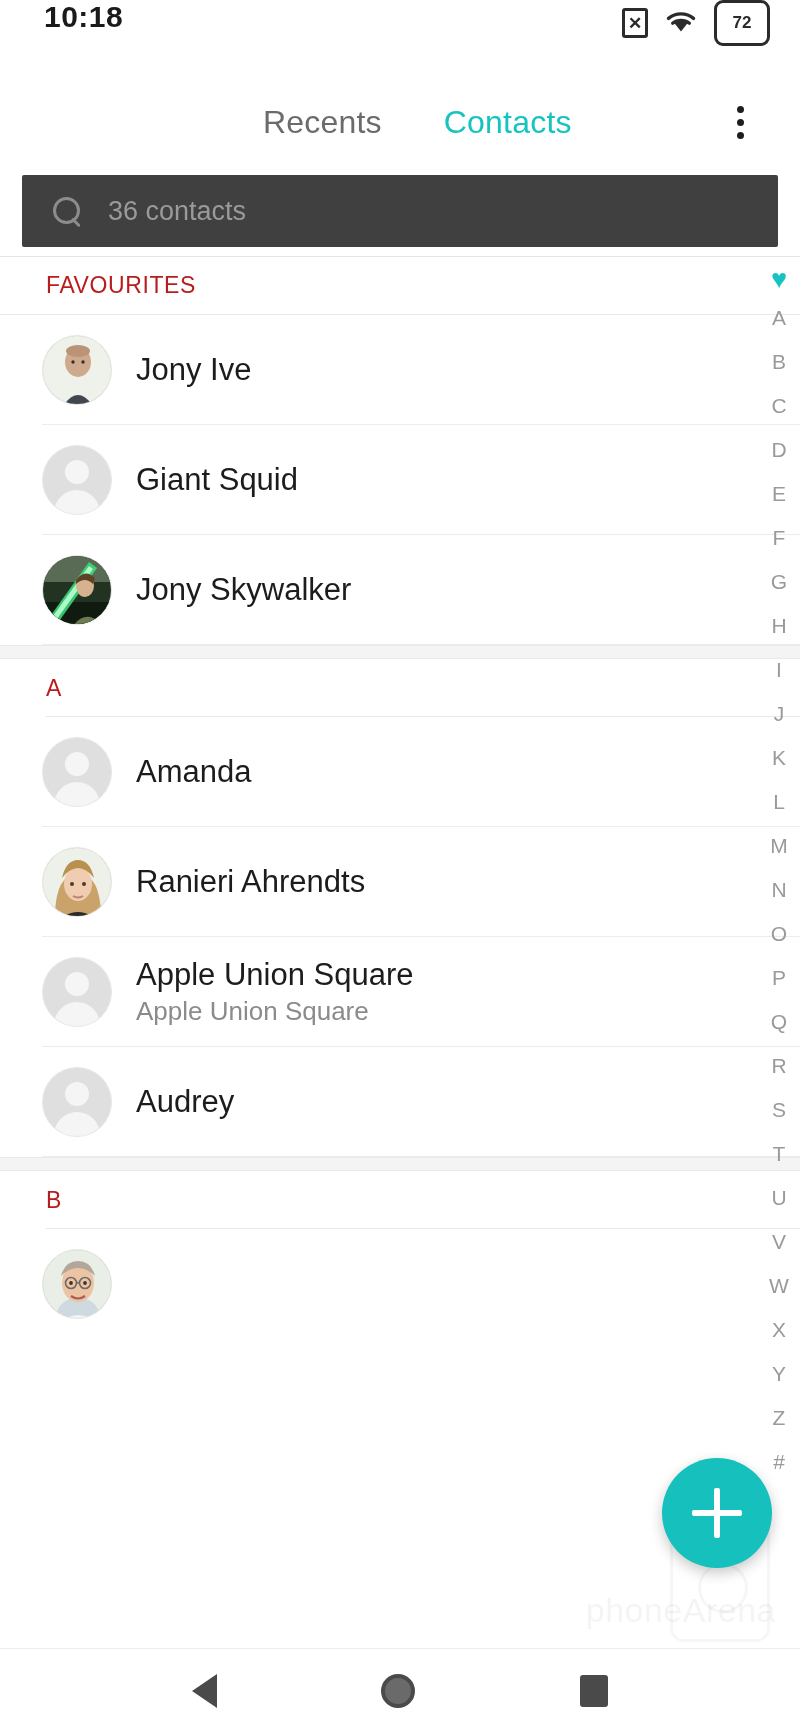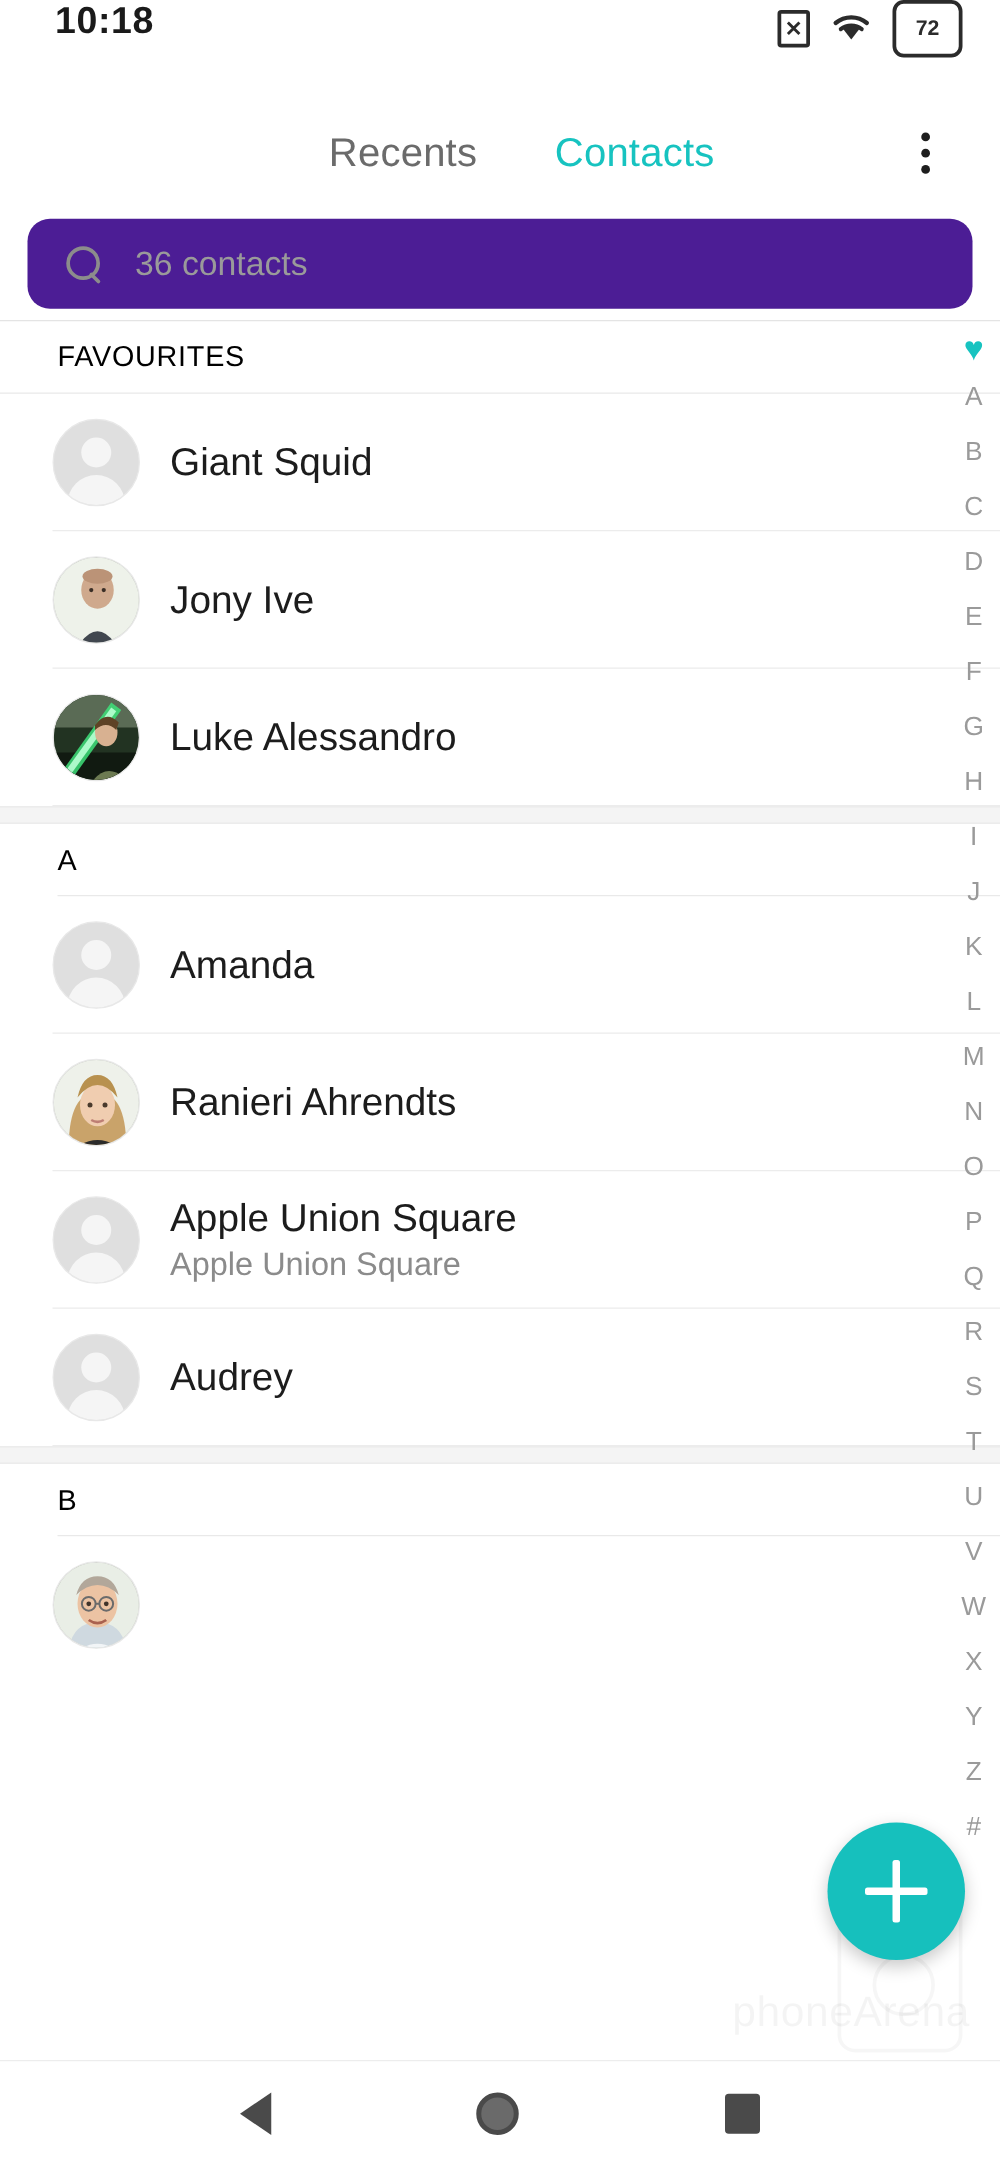--- a/index.html
+++ b/index.html
@@ -98,22 +98,22 @@
   .searchwrap {
     flex: 0 0 90px;
     padding: 0 22px;
     display: flex;
     align-items: center;
     background: #ffffff;
   }
   .searchbar {
     width: 100%;
     height: 72px;
-    background: #4c1d95;
-    border-radius: 18px;
+    background: #404040;
+    border-radius: 2px;
     display: flex;
     align-items: center;
     padding-left: 30px;
     gap: 26px;
   }
   .search-icon {
     width: 30px; height: 30px;
     position: relative;
     flex: 0 0 30px;
   }
@@ -153,21 +153,21 @@
     left: 0; top: 0; right: 0; bottom: 0;
     overflow: hidden;
   }
 
   .section-label {
     height: 58px;
     display: flex;
     align-items: center;
     padding-left: 46px;
     font-size: 23px;
-    color: #000000;
+    color: #b91c1c;
     letter-spacing: 0.6px;
     border-bottom: 1px solid #e9e9e9;
   }
   .section-label.sub {
     height: 58px;
     font-size: 23px;
     border-bottom: none;
     position: relative;
   }
   .section-label.sub::after {
@@ -425,63 +425,63 @@
     <div class="searchbar">
       <span class="search-icon"></span>
       <span class="search-placeholder">36 contacts</span>
     </div>
   </div>
 
   <div class="listarea">
     <div class="list">
 
       <div class="section-label">FAVOURITES</div>
-
-      <div class="row">
-        <div class="avatar placeholder"></div>
-        <div class="row-text">
-          <div class="row-name">Giant Squid</div>
-        </div>
-      </div>
 
       <div class="row">
         <div class="avatar photo">
           <span class="ph">
             <svg width="70" height="70" viewBox="0 0 70 70">
               <rect width="70" height="70" fill="#eef2ea"></rect>
               <ellipse cx="35" cy="26" rx="13" ry="15" fill="#cfa98d"></ellipse>
               <path d="M20 70 q15 -22 30 0 Z" fill="#41474f"></path>
               <ellipse cx="35" cy="15" rx="12" ry="6" fill="#bb9377"></ellipse>
               <circle cx="30" cy="26" r="1.7" fill="#3a2e26"></circle>
               <circle cx="40" cy="26" r="1.7" fill="#3a2e26"></circle>
             </svg>
           </span>
         </div>
         <div class="row-text">
           <div class="row-name">Jony Ive</div>
+        </div>
+      </div>
+
+      <div class="row">
+        <div class="avatar placeholder"></div>
+        <div class="row-text">
+          <div class="row-name">Giant Squid</div>
         </div>
       </div>
 
       <div class="row">
         <div class="avatar photo">
           <span class="ph">
             <svg width="70" height="70" viewBox="0 0 70 70">
               <rect width="70" height="70" fill="#223322"></rect>
               <rect y="0" width="70" height="26" fill="#5a6b55"></rect>
               <rect y="46" width="70" height="24" fill="#111a11"></rect>
               <path d="M6 62 L46 6 L54 12 L14 68 Z" fill="#3ee07a" opacity="0.85"></path>
               <path d="M10 60 L46 10 L50 13 L14 63 Z" fill="#b9ffd4" opacity="0.9"></path>
               <ellipse cx="42" cy="30" rx="9" ry="11" fill="#d8b191"></ellipse>
               <path d="M33 24 q9 -12 19 -2 l-2 6 q-8 -8 -17 0 Z" fill="#5e4226"></path>
               <path d="M30 70 q12 -16 26 -4 v4 Z" fill="#6c7a52"></path>
             </svg>
           </span>
         </div>
         <div class="row-text">
-          <div class="row-name">Luke Alessandro</div>
+          <div class="row-name">Jony Skywalker</div>
         </div>
       </div>
 
       <div class="band"></div>
 
       <div class="section-label sub">A</div>
 
 
       <div class="row">
         <div class="avatar placeholder"></div>

